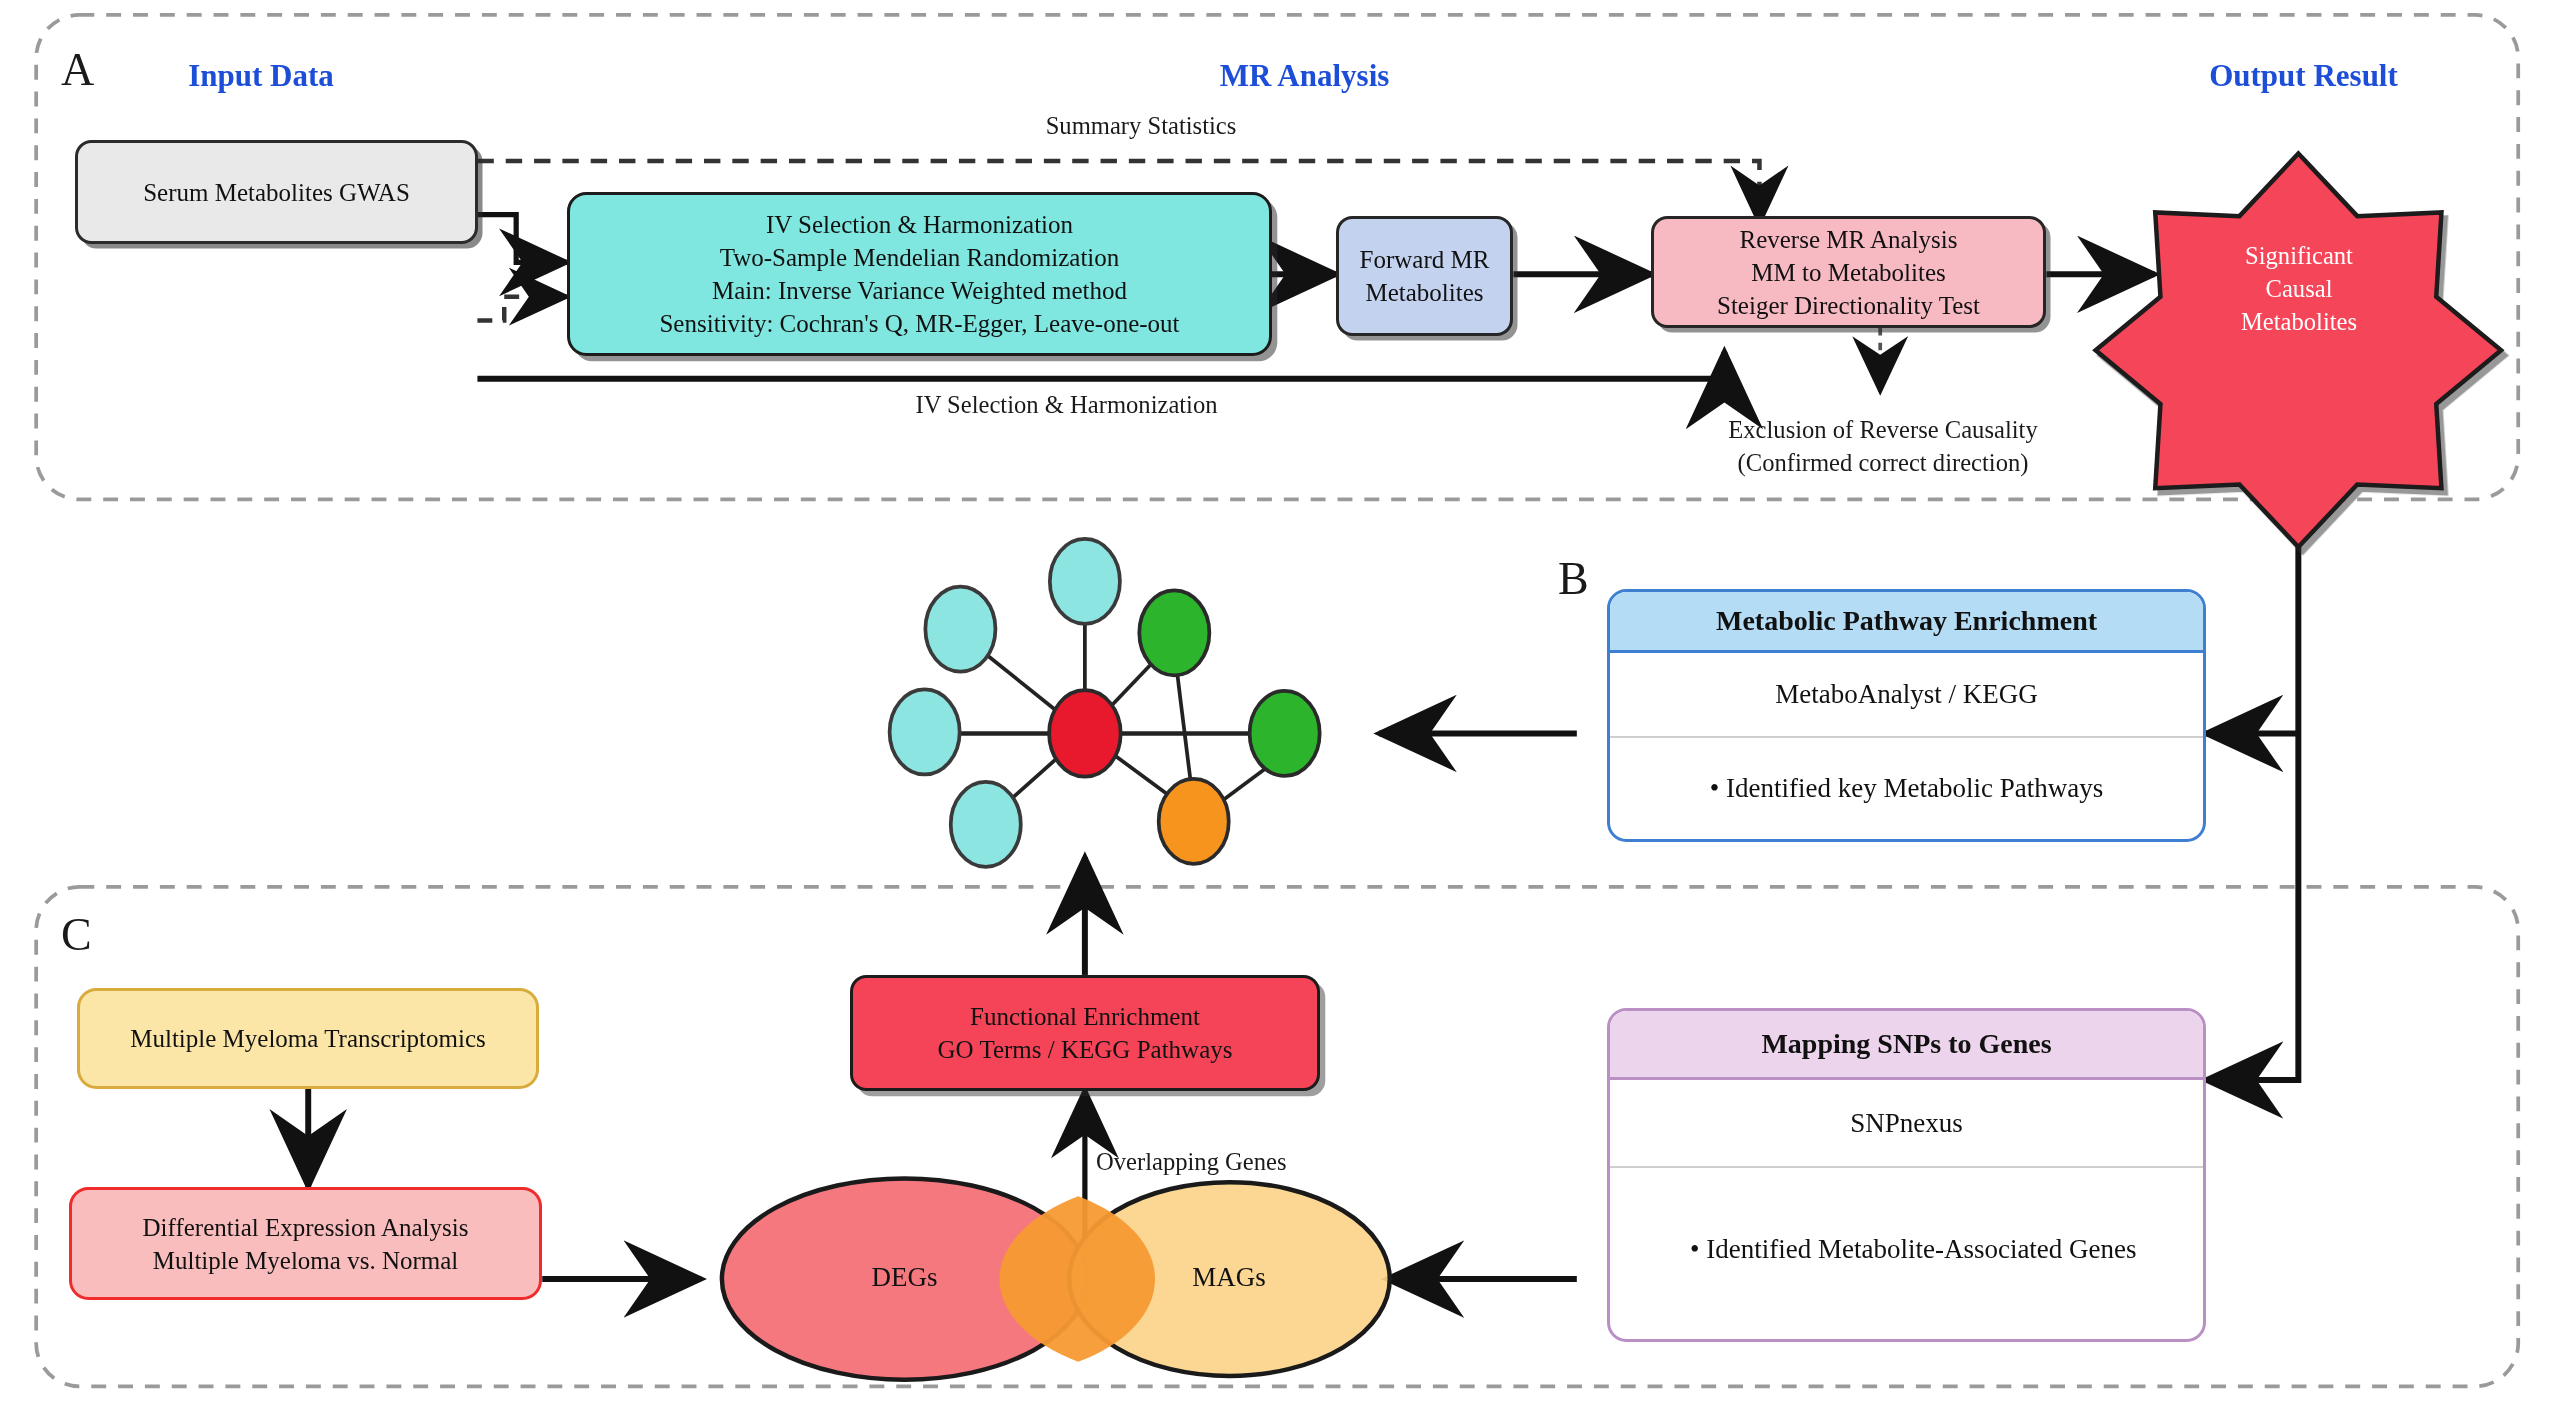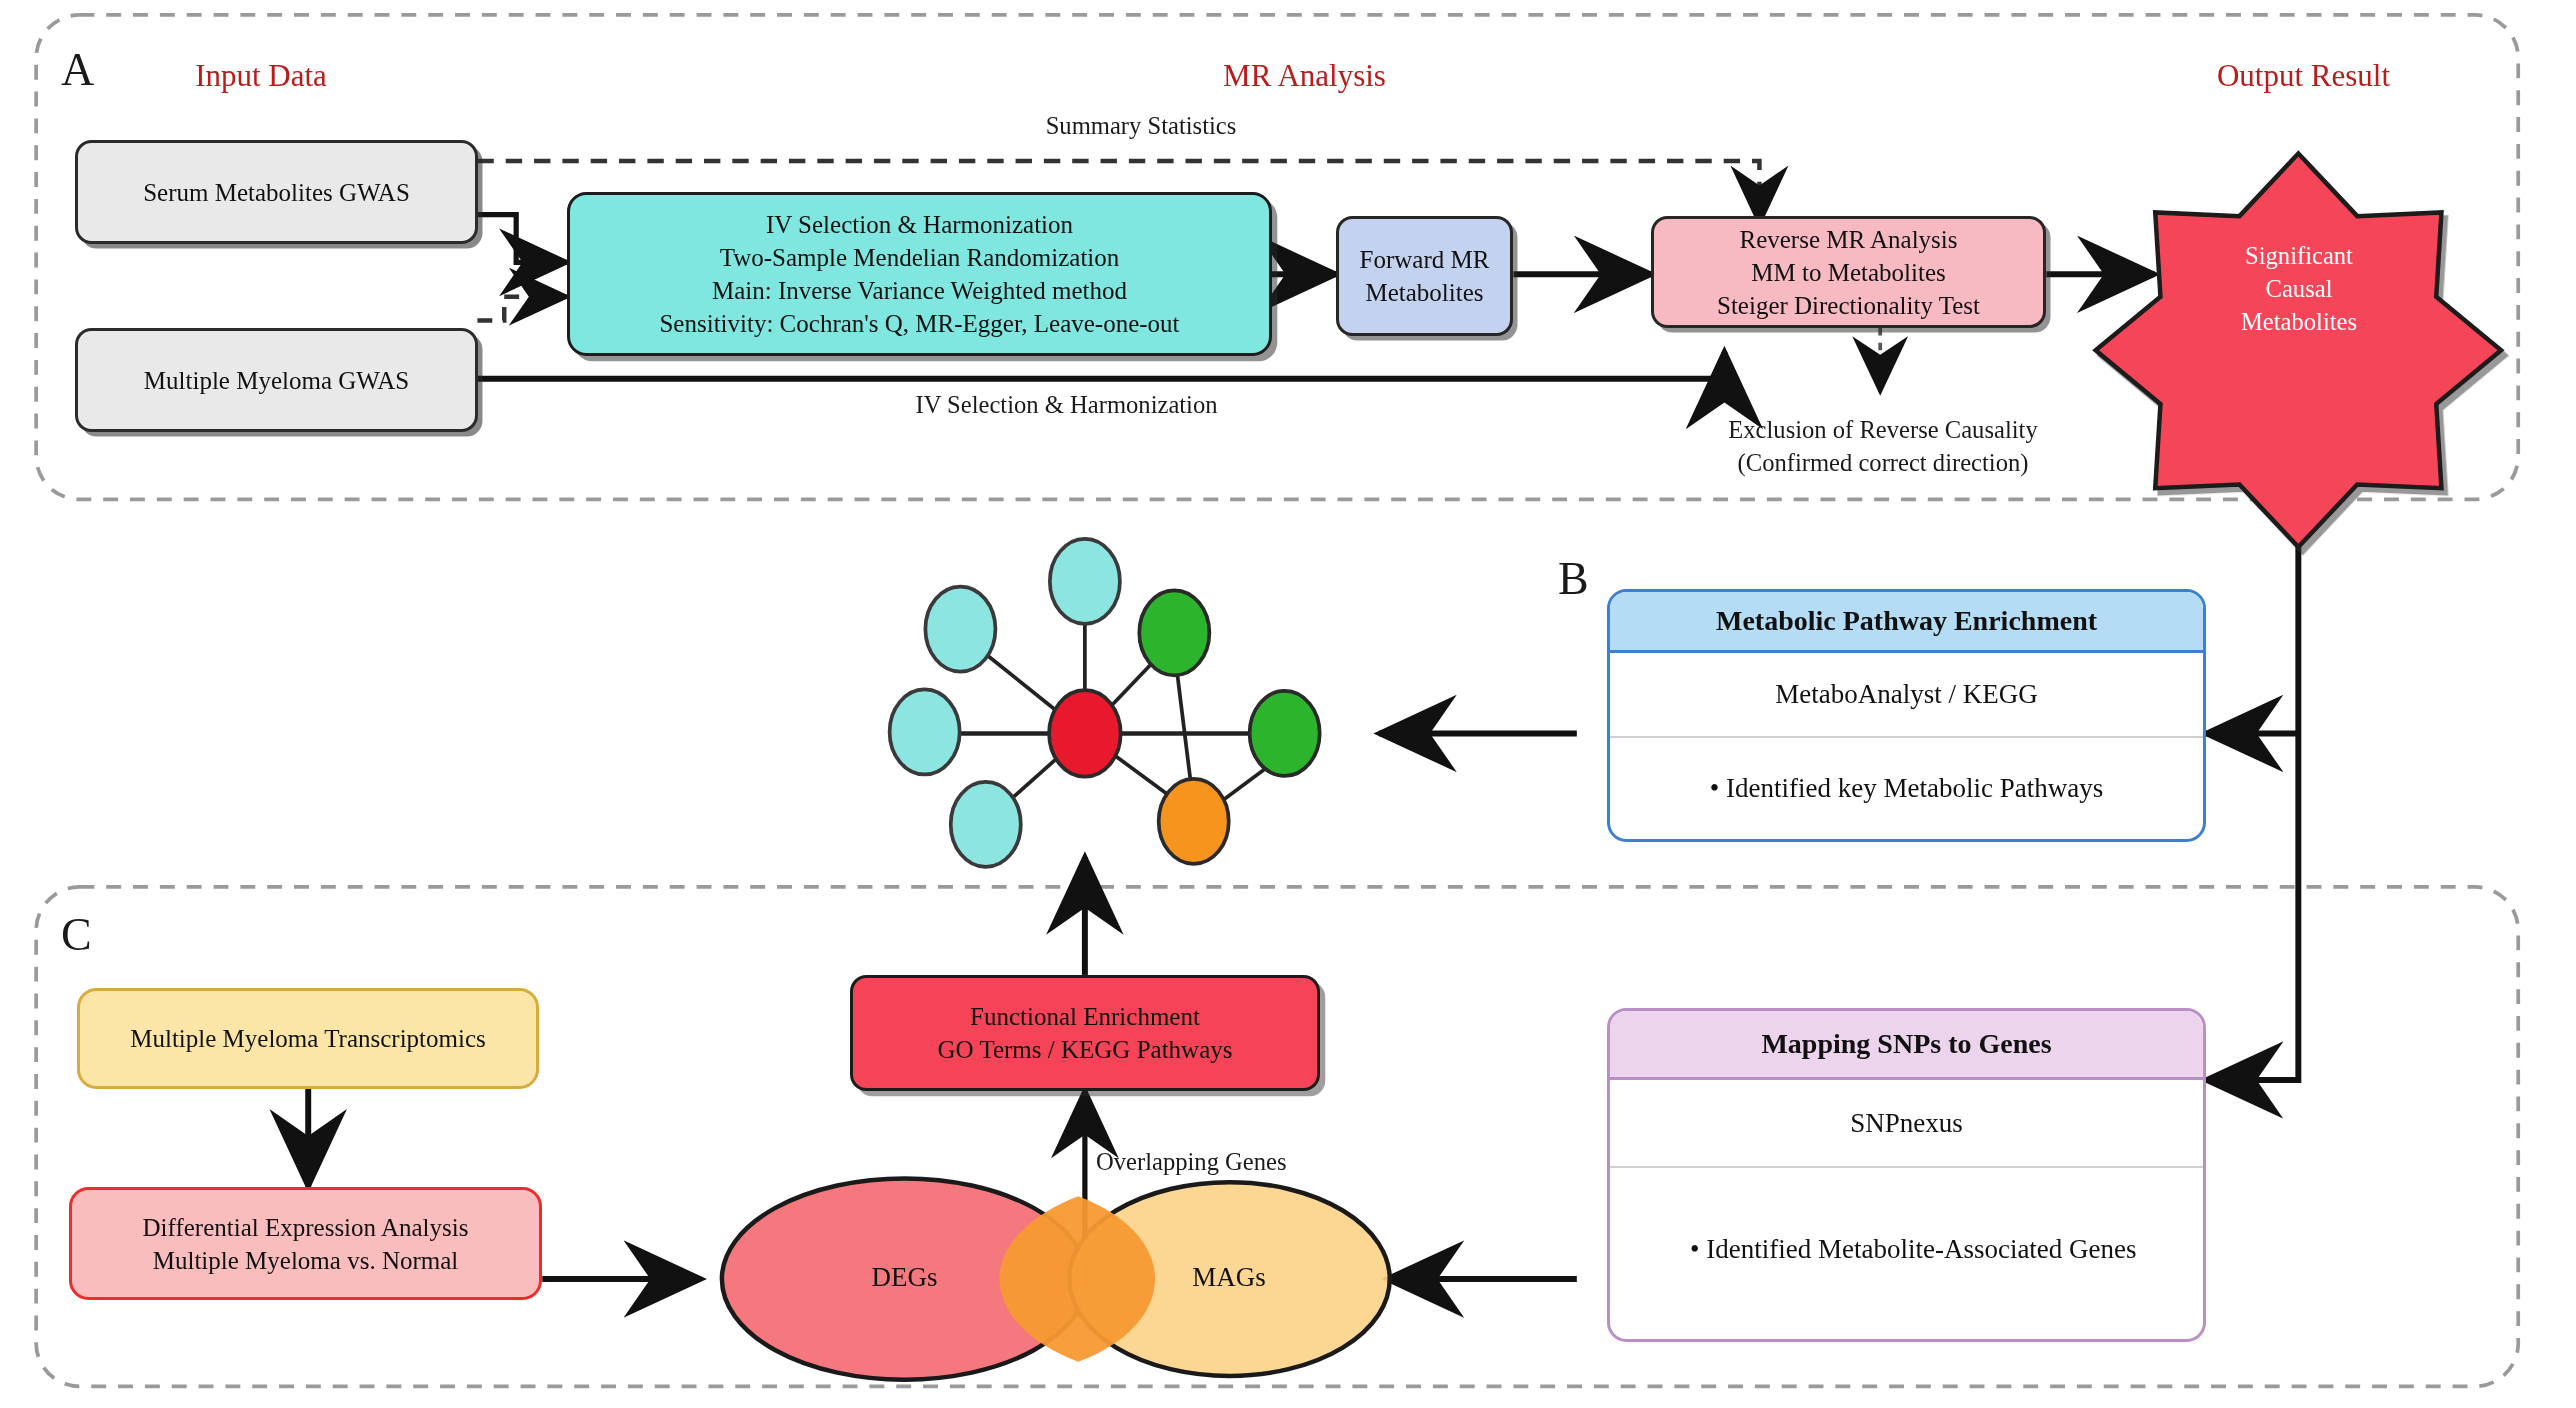--- a/index.html
+++ b/index.html
@@ -1,20 +1,20 @@
 <!DOCTYPE html>
 <html style="font-size:12px"><head>
 <meta charset="utf-8">
 <style>
   html,body{margin:0;padding:0;background:#fff;}
   body{font-family:"Liberation Serif","DejaVu Serif",serif;}
   #stage{position:relative;width:2576px;height:1408px;background:#fff;overflow:hidden;}
   #svgroot{position:absolute;left:0;top:0;width:2576px;height:1408px;}
   .panel-letter{position:absolute;font-size:46px;font-weight:400;color:#1a1a1a;font-family:"Liberation Serif",serif;}
-  .col-title{position:absolute;font-size:31px;font-weight:normal;color:#b91c1c;text-align:center;font-family:"Liberation Serif",serif;}
+  .col-title{position:absolute;font-size:31px;font-weight:bold;color:#1d4ed8;text-align:center;font-family:"Liberation Serif",serif;}
   .edge-label{position:absolute;font-size:24.6px;font-weight:bold;color:#1a1a1a;text-align:center;font-family:"Liberation Serif",serif;}
   .edge-label.reg{font-weight:normal;}
   .nodebox{position:absolute;box-sizing:border-box;display:flex;align-items:center;justify-content:center;text-align:center;
            font-family:"Liberation Serif",serif;color:#111;line-height:1.32;}
   .gray-box{background:#e9e9e9;border:3px solid #2b2b2b;border-radius:16.4px;box-shadow:5.2px 5.2px 0 -0.7px rgba(40,40,40,.55);font-size:25px;}
   .teal-box{background:#7fe6e0;border:3px solid #1c1c1c;border-radius:19.4px;box-shadow:6px 6px 0 -0.7px rgba(40,40,40,.5);font-size:25px;}
   .blue-box{background:#c3d2ef;border:3px solid #262626;border-radius:16.4px;box-shadow:5.2px 5.2px 0 -0.7px rgba(40,40,40,.5);font-size:25px;}
   .pink-box{background:#f7b9c2;border:3px solid #262626;border-radius:16.4px;box-shadow:5.2px 5.2px 0 -0.7px rgba(40,40,40,.5);font-size:25px;}
   .yellow-box{background:#fbe6a8;border:3px solid #d9ab3c;border-radius:19.4px;font-size:25px;}
   .red-box{background:#f9bdbd;border:3px solid #ef2b2b;border-radius:19.4px;font-size:25px;}
@@ -119,23 +119,20 @@
   <div class="panel-letter" style="left:61px;top:908px;">C</div>
 
   <div class="col-title" style="left:112px;top:58px;width:298px;">Input Data</div>
   <div class="col-title" style="left:1066px;top:58px;width:477px;">MR Analysis</div>
   <div class="col-title" style="left:2117px;top:58px;width:373px;">Output Result</div>
 
   <div class="nodebox gray-box" style="left:75px;top:140px;width:403px;height:104px;">
     <span>Serum Metabolites GWAS</span>
   </div>
 
-  <div class="nodebox gray-box" style="left:75px;top:328px;width:403px;height:104px;">
-    <span>Multiple Myeloma GWAS</span>
-  </div>
 
   <div class="nodebox teal-box" style="left:567px;top:192px;width:705px;height:164px;flex-direction:column;">
     <span>IV Selection &amp; Harmonization</span>
     <span>Two-Sample Mendelian Randomization</span>
     <span>Main: Inverse Variance Weighted method</span>
     <span>Sensitivity: Cochran's Q, MR-Egger, Leave-one-out</span>
   </div>
 
   <div class="nodebox blue-box" style="left:1336px;top:216px;width:177px;height:120px;flex-direction:column;">
     <span>Forward MR</span>

